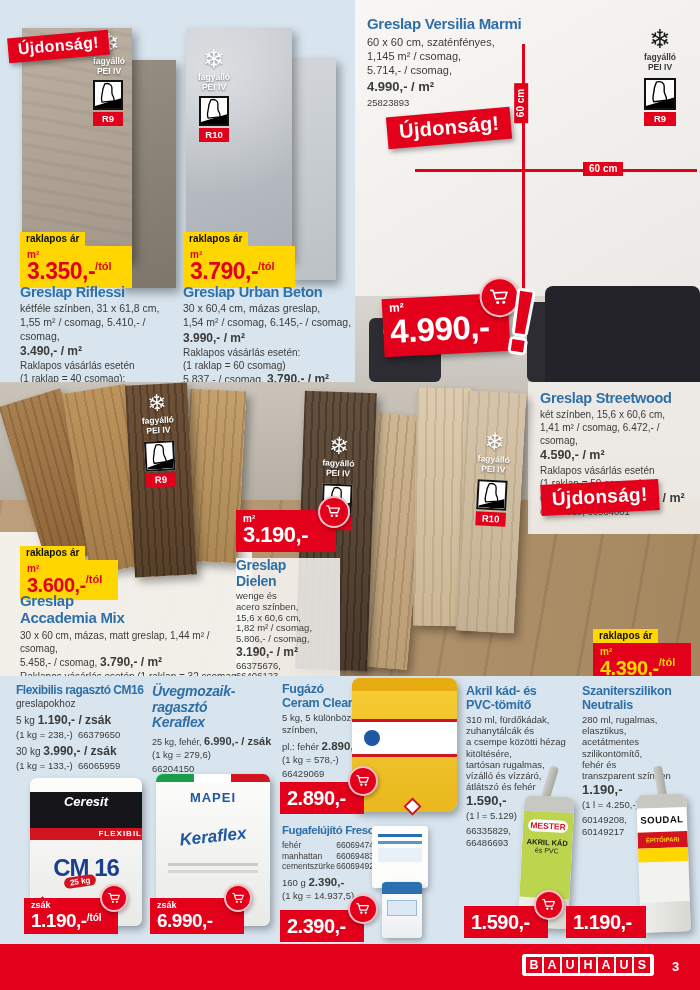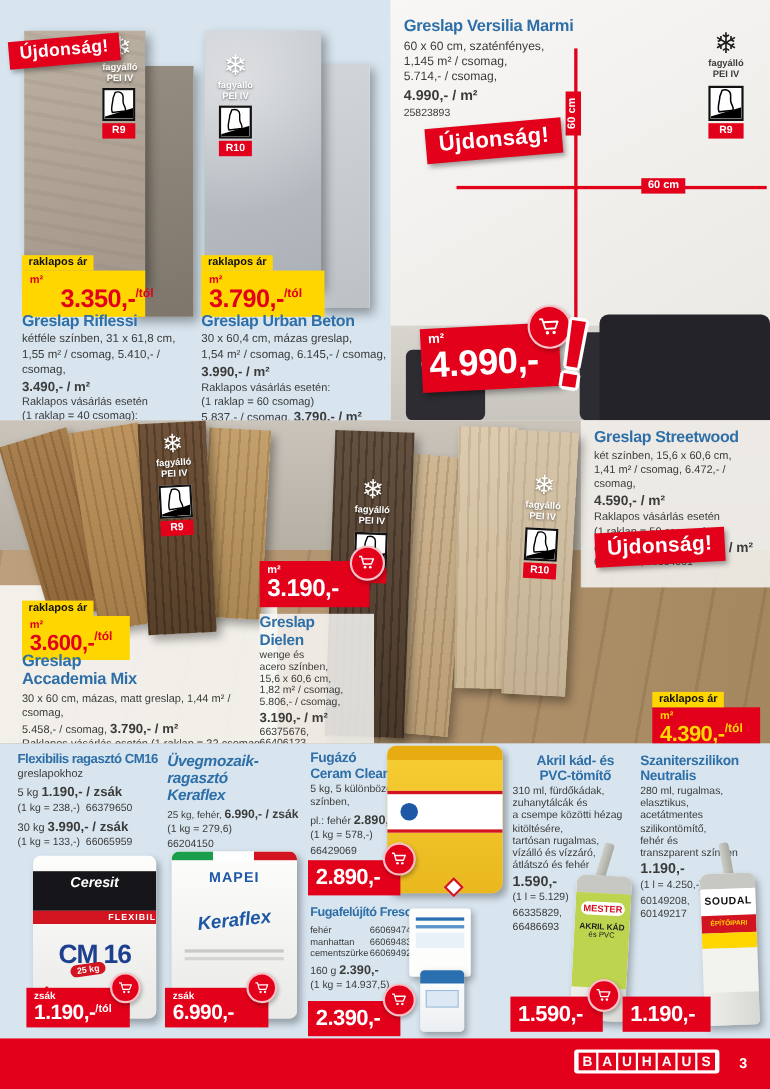--- a/index.html
+++ b/index.html
@@ -120,21 +120,21 @@
             <path d="M15 3 C21 1 26 4 26 9 L26 16 C26 22 31 24 29 29 L11 31 C8 25 12 18 12 11 Z" fill="#fff" stroke="#000" stroke-width="2"></path>
           </svg>
       </div>
       <div class="slip-band">R9</div>
     </div>
     <div class="badge-new abs" style="left:8px;top:34px;">Újdonság!</div>
     <div class="abs" style="left:20px;top:228px;">
       <div class="ptab">raklapos ár</div>
       <div class="pbox pbox-y" style="width:112px;">
         <div class="punit">m²</div>
-        <div class="pmain" style="font-size:23px;margin-left:28px;"><span>3.350,-</span><span class="pfrom">/tól</span></div>
+        <div class="pmain" style="font-size:23px;"><span>3.350,-</span><span class="pfrom">/tól</span></div>
       </div>
     </div>
     <div class="abs" style="left:20px;top:284px;width:168px;">
       <div class="pname">Greslap Riflessi</div>
       <div class="desc pre mt2">kétféle színben, 31 x 61,8 cm,
 1,55 m² / csomag, 5.410,- / csomag,</div>
       <div class="bold-line">3.490,- / m²</div>
       <div class="desc pre" style="font-size:10px;">Raklapos vásárlás esetén
 (1 raklap = 40 csomag):</div>
       <div class="desc"><span>5.193,- / csomag, </span><span class="b" style="font-size:12px;">3.350,- / m²</span></div>
@@ -467,21 +467,21 @@
       <span class="cart abs" style="right:-14px;top:-16px;width:30px;height:30px;">
         <svg viewBox="0 0 24 24" width="62%" height="62%">
             <path d="M2 4h3l2.6 9.5h9.8L20 7H6.2" fill="none" stroke="#fff" stroke-width="1.8" stroke-linejoin="round"></path>
             <circle cx="9.5" cy="17.5" r="1.7" fill="#fff"></circle>
             <circle cx="16" cy="17.5" r="1.7" fill="#fff"></circle>
           </svg>
       </span>
     </div>
 
     <div class="abs" style="left:466px;top:8px;width:114px;">
-      <div class="pname pre" style="font-size:12.5px;text-align:center;">Akril kád- és
+      <div class="pname pre" style="font-size:12.5px;">Akril kád- és
 PVC-tömítő</div>
       <div class="desc pre mt2" style="font-size:9.5px;line-height:1.18;">310 ml, fürdőkádak,
 zuhanytálcák és
 a csempe közötti hézag
 kitöltésére,
 tartósan rugalmas,
 vízálló és vízzáró,
 átlátszó és fehér</div>
       <div class="bold-line" style="font-size:13px;">1.590,-</div>
       <div class="sku">(1 l = 5.129)</div>

